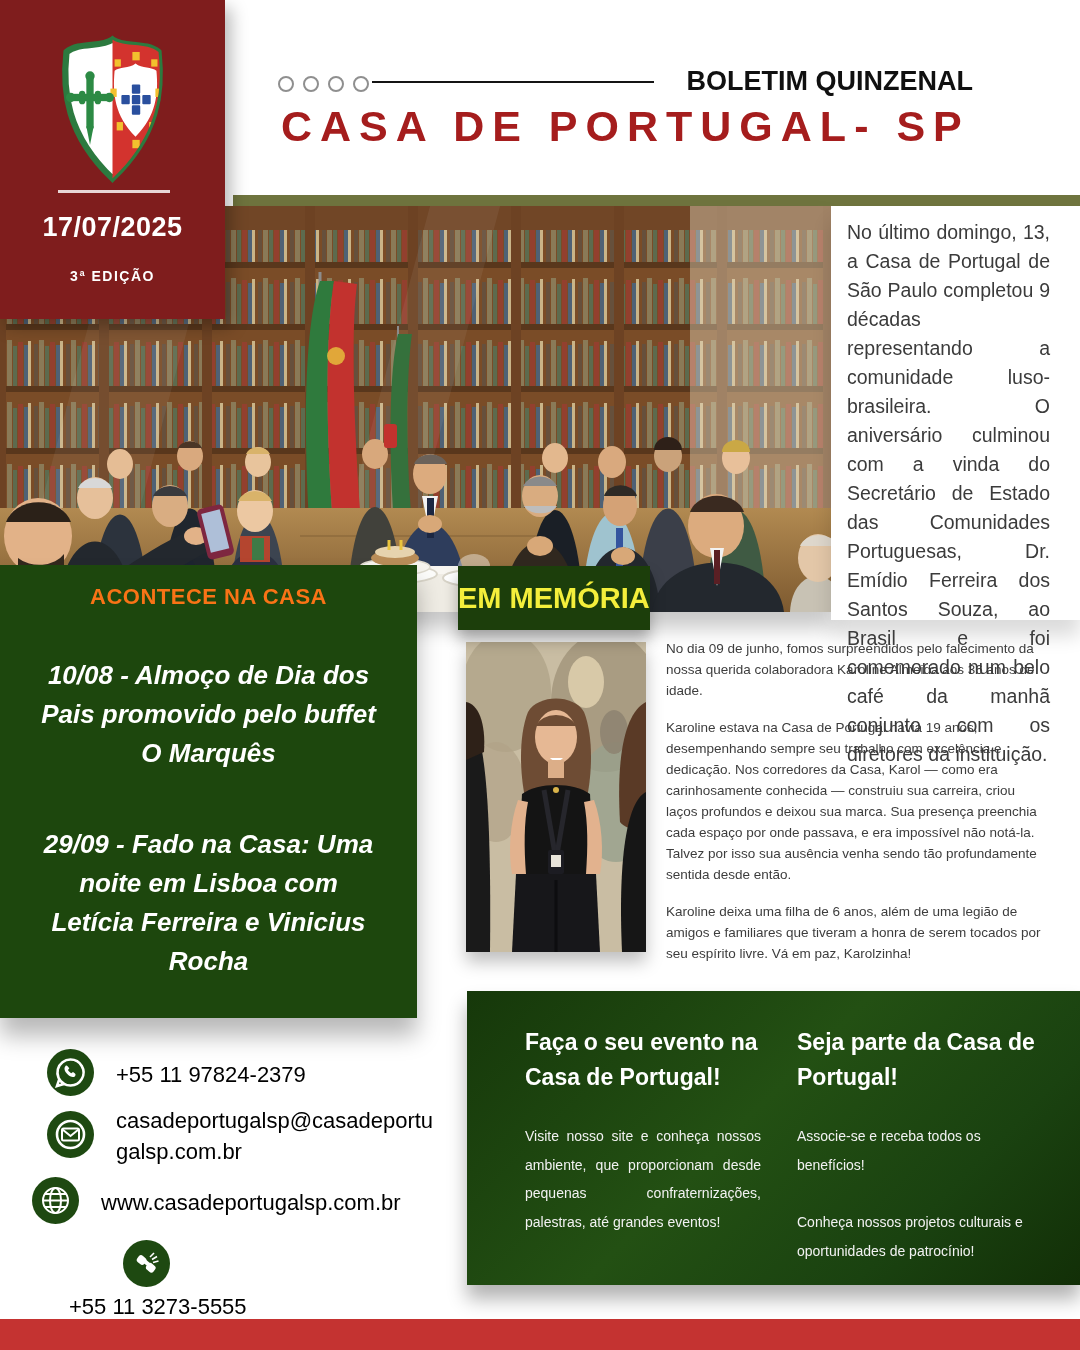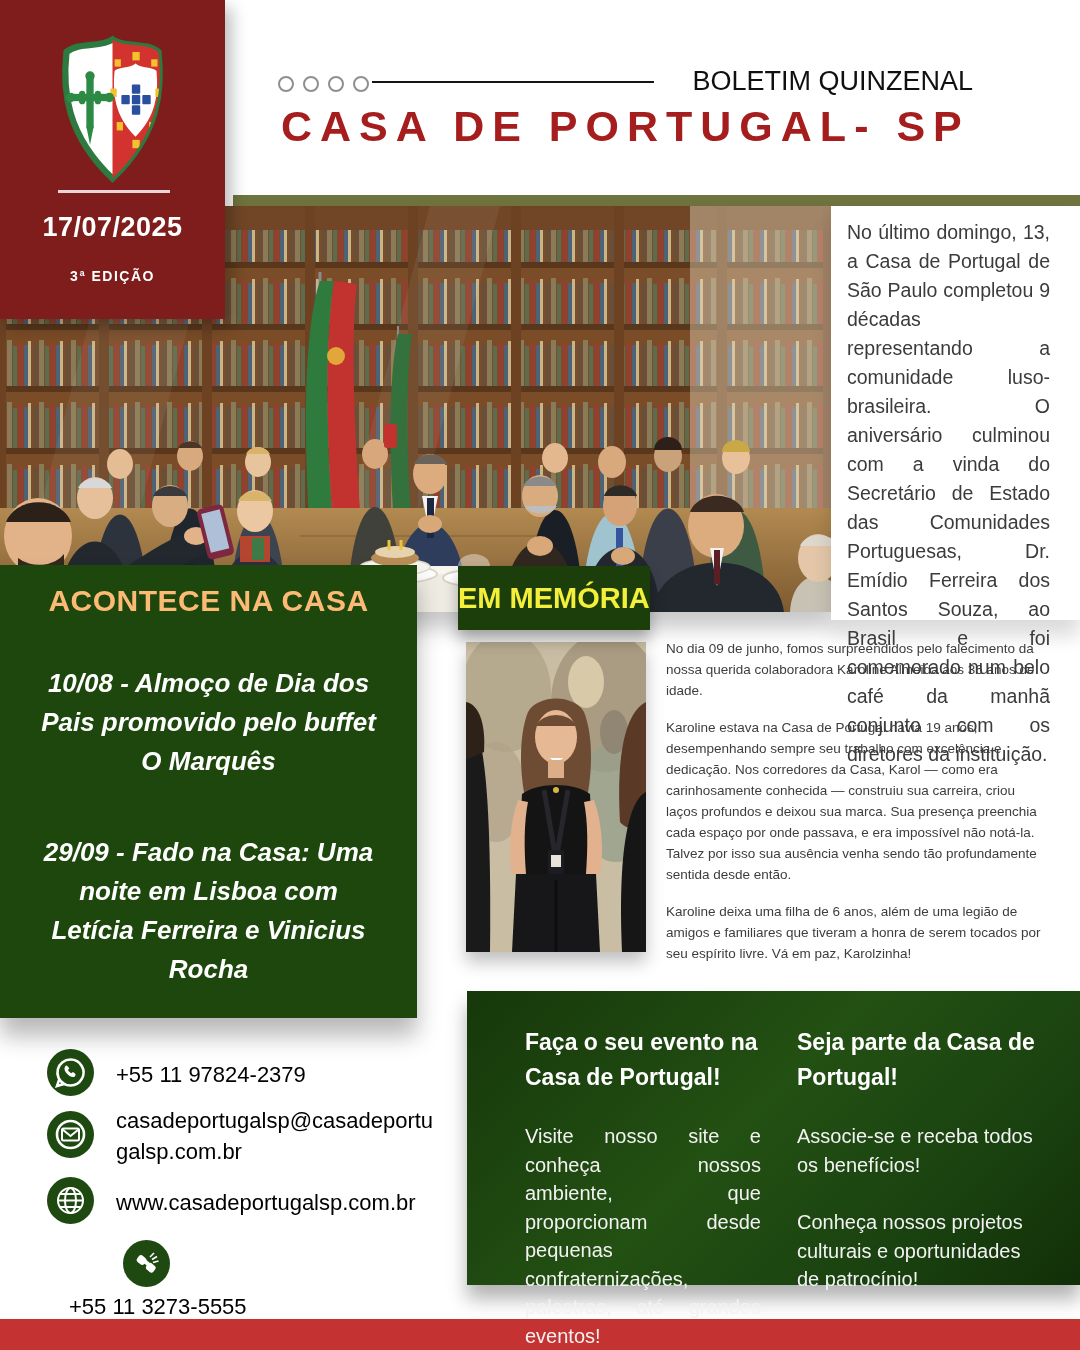--- a/index.html
+++ b/index.html
@@ -13,41 +13,41 @@
   .sidebar-divider{position:absolute;left:58px;top:190px;width:112px;height:3px;background:rgba(255,255,255,.82);}
   .sidebar-date{position:absolute;left:0;top:212px;width:225px;text-align:center;color:#fff;
                 font-weight:bold;font-size:27px;letter-spacing:.5px;}
   .sidebar-edition{position:absolute;left:0;top:268px;width:225px;text-align:center;color:#fff;
                    font-weight:bold;font-size:14px;letter-spacing:1.5px;}
 
   
   .header-circles{position:absolute;left:278px;top:76px;display:flex;gap:9px;}
   .header-circles .dot{width:12px;height:12px;border:2px solid #8f8f8f;border-radius:50%;}
   .header-line{position:absolute;left:372px;top:81px;width:282px;height:2px;background:#141414;}
-  .header-pub{position:absolute;top:66px;right:107px;font-size:27px;font-weight:normal;color:#101010;}
+  .header-pub{position:absolute;top:66px;right:107px;font-size:27px;font-weight:bold;color:#101010;}
   .header-title{position:absolute;left:281px;top:102px;font-size:43px;font-weight:bold;color:#a51d1d;
                 letter-spacing:8px;white-space:nowrap;}
   .olive-bar{position:absolute;left:233px;top:195px;width:847px;height:11px;background:#6f743e;}
 
   
   .photo-main{position:absolute;left:0;top:206px;width:831px;height:406px;z-index:1;
               box-shadow:0 16px 20px rgba(0,0,0,.22);}
   .photo-main svg{display:block;}
 
   
   .col-anniversary{position:absolute;left:831px;top:206px;width:249px;height:414px;background:#fff;
                    box-shadow:0 16px 18px rgba(0,0,0,.14);z-index:2;box-sizing:border-box;
                    padding:12px 30px 0 16px;}
   .col-anniversary p{margin:0;font-size:19.5px;line-height:29px;color:#3b3b3b;text-align:justify;}
 
   
   .box-acontece{position:absolute;left:0;top:565px;width:417px;height:453px;background:#1d470d;
                 z-index:7;box-shadow:0 18px 22px rgba(0,0,0,.28);text-align:center;box-sizing:border-box;
                 padding-top:19px;}
-  .acontece-title{color:#fdba74;font-size:30px;font-weight:bold;letter-spacing:.5px;}
+  .acontece-title{color:#f97316;font-size:22px;font-weight:bold;letter-spacing:.5px;}
   .acontece-item{color:#ffffff;font-style:italic;font-weight:bold;font-size:26px;line-height:39px;
                  padding:0 38px;}
   .acontece-item.first{margin-top:46px;}
   .acontece-item.second{margin-top:52px;}
 
   
   .box-memoria{position:absolute;left:458px;top:566px;width:192px;height:64px;background:#1c3e0b;
                z-index:7;display:flex;align-items:center;justify-content:flex-start;
                color:#f4ef3b;font-weight:bold;font-size:29px;box-shadow:0 10px 14px rgba(0,0,0,.3);}
 
@@ -60,32 +60,32 @@
   .col-karoline p{margin:0 0 16px 0;font-size:13.5px;line-height:21px;color:#3d3d3d;}
 
   
   .box-promo{position:absolute;left:467px;top:991px;width:613px;height:294px;z-index:2;
              background:linear-gradient(135deg,#16380a 0%,#235013 45%,#1a4210 75%,#122f07 100%);
              box-shadow:0 14px 18px rgba(0,0,0,.3);}
   .promo-col{position:absolute;top:34px;}
   .promo-col.left{left:58px;width:236px;}
   .promo-col.right{left:330px;width:250px;}
   .promo-title{color:#ffffff;font-weight:bold;font-size:23px;line-height:35px;margin:0 0 27px 0;}
-  .promo-body{color:#f2f2f2;font-size:20px;line-height:28.5px;margin:0;}
+  .promo-body{color:#f2f2f2;font-size:14px;line-height:28.5px;margin:0;}
   .promo-col.left .promo-body{text-align:justify;}
   .promo-body + .promo-body{margin-top:29px;}
 
   
   .contact-row{position:absolute;display:flex;align-items:center;z-index:2;}
   .contact-row .cicon{flex:0 0 auto;}
   .contact-text{margin-left:22px;font-size:22px;color:#000000;line-height:31px;}
   .contact-text.wrap{width:318px;word-break:break-all;}
   .row-whatsapp{left:47px;top:1049px;}
   .row-email{left:47px;top:1105px;}
-  .row-site{left:47px;top:1177px;}
+  .row-site{left:32px;top:1177px;}
   .row-phone{left:47px;top:1240px;flex-direction:column;}
 
   .bottom-bar{position:absolute;left:0;top:1319px;width:1080px;height:31px;background:#c43331;}
 </style>
 </head>
 <body>
 
 <div class="page">
 
   <div class="header-circles">

